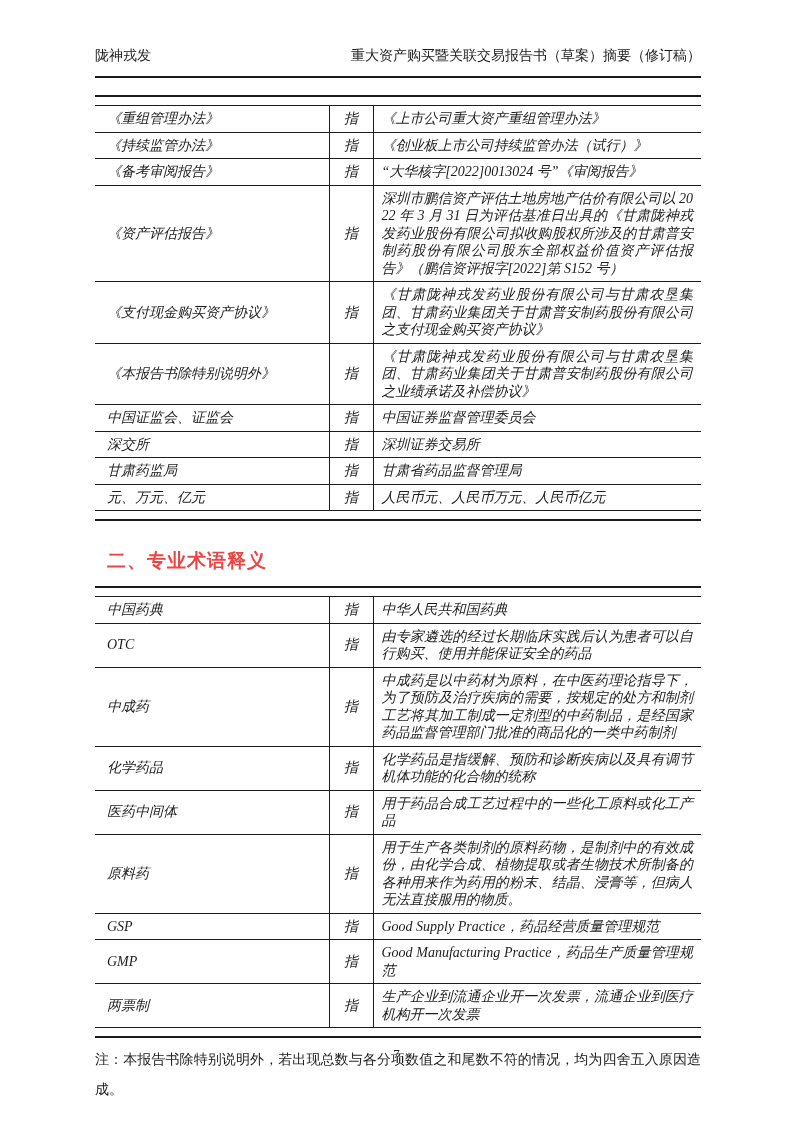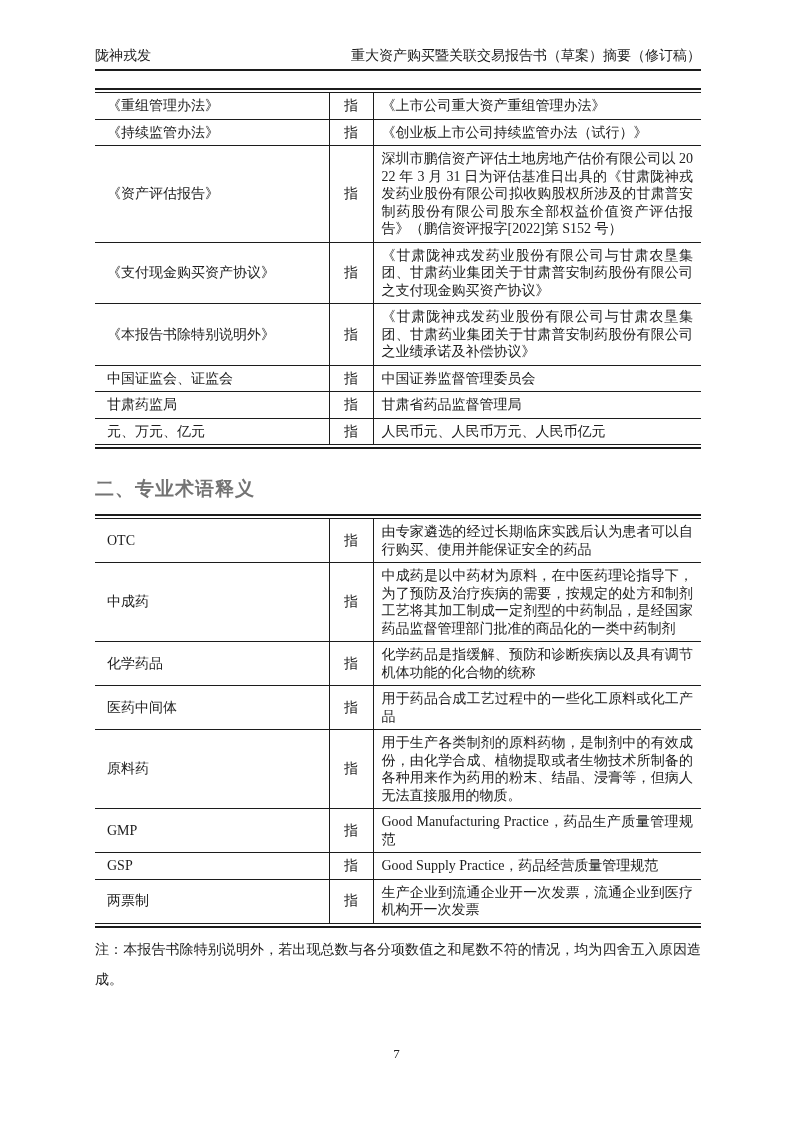--- a/index.html
+++ b/index.html
@@ -11,51 +11,52 @@
     color: #1c1c1c;
     font-family: "Liberation Serif", "DejaVu Serif", serif;
     position: relative;
     padding: 46px 92px 0 95px;
   }
   
   .hdr {
     display: flex; justify-content: space-between; align-items: flex-end;
     font-size: 14px; line-height: 19px;
     border-bottom: 2px solid #1c1c1c;
-    padding-bottom: 4px;
+    padding-bottom: 11px;
     gap: 24px;
   }
   
   .tblwrap {
     border-top: 2px solid #1c1c1c;
     border-bottom: 2px solid #1c1c1c;
-    padding: 2px 0;
+    padding: 8px 0;
     margin-top: 17px;
+    font-style: italic;
   }
   table { width: 100%; border-collapse: collapse; table-layout: fixed; }
   td {
     font-size: 14px; line-height: 17.5px;
     padding: 4px 8px;
     vertical-align: middle;
     border-top: 1px solid #1c1c1c;
     border-bottom: 1px solid #1c1c1c;
     word-break: break-all;
   }
   td.col-term { width: 234px; padding-left: 12px; }
   td.col-ind  { width: 44px; text-align: center;
                 border-left: 1px solid #1c1c1c; border-right: 1px solid #1c1c1c; }
   td.col-def  { text-align: justify; }
   
   .section-title {
     font-family: "Liberation Sans", "DejaVu Sans", sans-serif;
     font-weight: 700;
     font-size: 19px;
     letter-spacing: 1px;
-    margin: 27px 0 6px 0;
-    color: #737373;
+    margin: 27px 0 6px 12px;
+    color: #ef4444;
   }
   
   .footnote {
     font-size: 14px;
     line-height: 30px;
     margin-top: 7px;
     text-align: justify;
   }
   
   .pagenum {
@@ -80,58 +81,73 @@
             <td class="col-term">《重组管理办法》</td>
             <td class="col-ind">指</td>
             <td class="col-def">《上市公司重大资产重组管理办法》</td>
           </tr>
           <tr>
             <td class="col-term">《持续监管办法》</td>
             <td class="col-ind">指</td>
             <td class="col-def">《创业板上市公司持续监管办法（试行）》</td>
           </tr>
           <tr>
+            <td class="col-term">《备考审阅报告》</td>
+            <td class="col-ind">指</td>
+            <td class="col-def">“大华核字[2022]0013024 号”《审阅报告》</td>
+          </tr>
+          <tr>
             <td class="col-term">《资产评估报告》</td>
             <td class="col-ind">指</td>
             <td class="col-def">深圳市鹏信资产评估土地房地产估价有限公司以 2022 年 3 月 31 日为评估基准日出具的《甘肃陇神戎发药业股份有限公司拟收购股权所涉及的甘肃普安制药股份有限公司股东全部权益价值资产评估报告》（鹏信资评报字[2022]第 S152 号）</td>
           </tr>
           <tr>
             <td class="col-term">《支付现金购买资产协议》</td>
             <td class="col-ind">指</td>
             <td class="col-def">《甘肃陇神戎发药业股份有限公司与甘肃农垦集团、甘肃药业集团关于甘肃普安制药股份有限公司之支付现金购买资产协议》</td>
           </tr>
           <tr>
             <td class="col-term">《本报告书除特别说明外》</td>
             <td class="col-ind">指</td>
             <td class="col-def">《甘肃陇神戎发药业股份有限公司与甘肃农垦集团、甘肃药业集团关于甘肃普安制药股份有限公司之业绩承诺及补偿协议》</td>
           </tr>
           <tr>
             <td class="col-term">中国证监会、证监会</td>
             <td class="col-ind">指</td>
             <td class="col-def">中国证券监督管理委员会</td>
           </tr>
           <tr>
+            <td class="col-term">深交所</td>
+            <td class="col-ind">指</td>
+            <td class="col-def">深圳证券交易所</td>
+          </tr>
+          <tr>
             <td class="col-term">甘肃药监局</td>
             <td class="col-ind">指</td>
             <td class="col-def">甘肃省药品监督管理局</td>
           </tr>
           <tr>
             <td class="col-term">元、万元、亿元</td>
             <td class="col-ind">指</td>
             <td class="col-def">人民币元、人民币万元、人民币亿元</td>
           </tr>
         </tbody>
     </table>
   </div>
 
   <h2 class="section-title">二、专业术语释义</h2>
 
   <div class="tblwrap" style="margin-top:12px;">
     <table>
       <tbody>
+          <tr>
+            <td class="col-term">中国药典</td>
+            <td class="col-ind">指</td>
+            <td class="col-def">中华人民共和国药典</td>
+          </tr>
           <tr>
             <td class="col-term">OTC</td>
             <td class="col-ind">指</td>
             <td class="col-def">由专家遴选的经过长期临床实践后认为患者可以自行购买、使用并能保证安全的药品</td>
           </tr>
           <tr>
             <td class="col-term">中成药</td>
             <td class="col-ind">指</td>
             <td class="col-def">中成药是以中药材为原料，在中医药理论指导下，为了预防及治疗疾病的需要，按规定的处方和制剂工艺将其加工制成一定剂型的中药制品，是经国家药品监督管理部门批准的商品化的一类中药制剂</td>
           </tr>
@@ -144,28 +160,28 @@
             <td class="col-term">医药中间体</td>
             <td class="col-ind">指</td>
             <td class="col-def">用于药品合成工艺过程中的一些化工原料或化工产品</td>
           </tr>
           <tr>
             <td class="col-term">原料药</td>
             <td class="col-ind">指</td>
             <td class="col-def">用于生产各类制剂的原料药物，是制剂中的有效成份，由化学合成、植物提取或者生物技术所制备的各种用来作为药用的粉末、结晶、浸膏等，但病人无法直接服用的物质。</td>
           </tr>
           <tr>
+            <td class="col-term">GSP</td>
+            <td class="col-ind">指</td>
+            <td class="col-def">Good Supply Practice，药品经营质量管理规范</td>
+          </tr>
+          <tr>
             <td class="col-term">GMP</td>
             <td class="col-ind">指</td>
             <td class="col-def">Good Manufacturing Practice，药品生产质量管理规范</td>
-          </tr>
-          <tr>
-            <td class="col-term">GSP</td>
-            <td class="col-ind">指</td>
-            <td class="col-def">Good Supply Practice，药品经营质量管理规范</td>
           </tr>
           <tr>
             <td class="col-term">两票制</td>
             <td class="col-ind">指</td>
             <td class="col-def">生产企业到流通企业开一次发票，流通企业到医疗机构开一次发票</td>
           </tr>
         </tbody>
     </table>
   </div>
 

